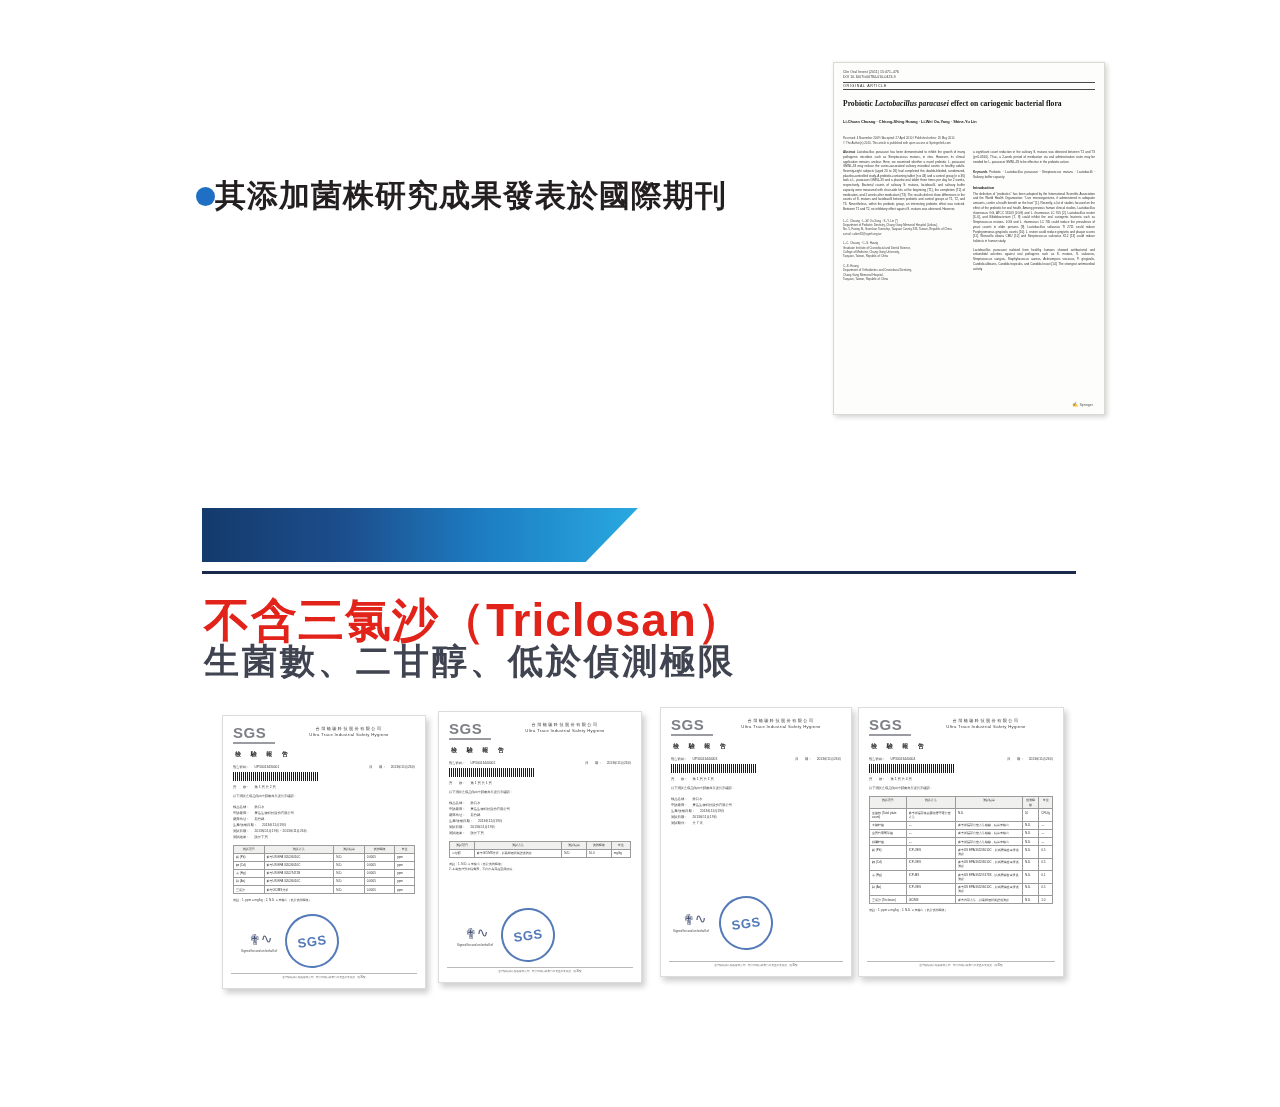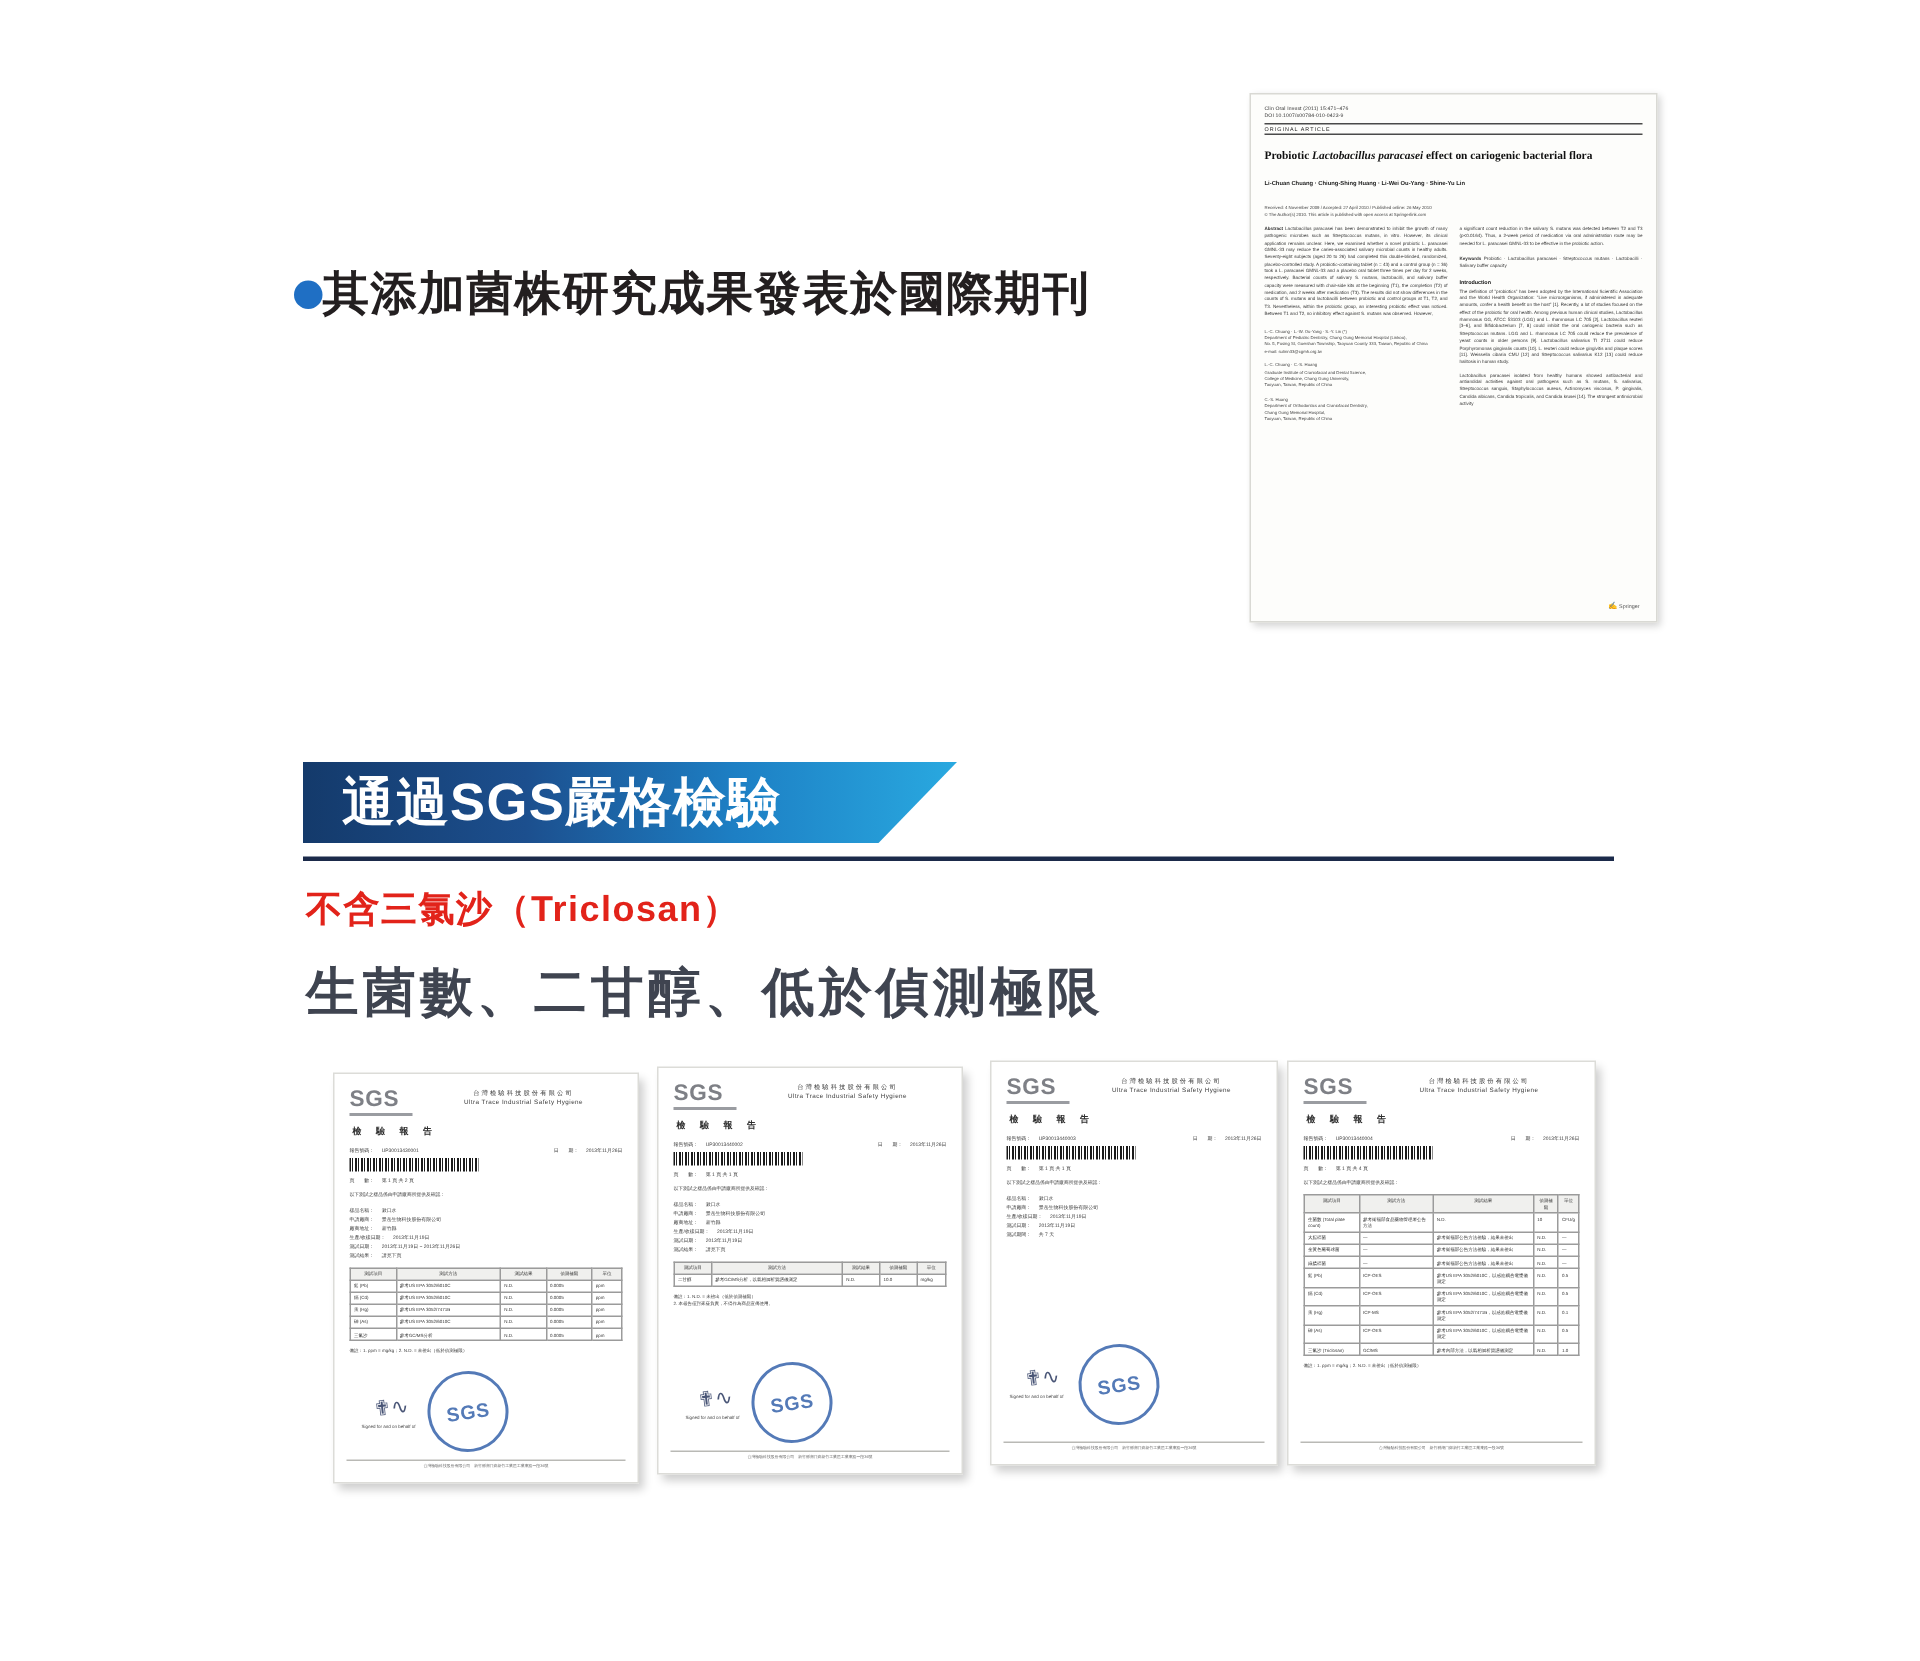--- a/index.html
+++ b/index.html
@@ -158,21 +158,21 @@
     left: 202px;
     top: 571px;
     width: 874px;
     border-top: 3px solid #1b2a4a;
   }
 
   .headline-red {
     position: absolute;
     left: 204px;
     top: 590px;
-    font-size: 24px;
+    font-size: 46px;
     font-weight: bold;
     color: #e2231a;
     letter-spacing: 1px;
     white-space: nowrap;
   }
   .headline-dark {
     position: absolute;
     left: 204px;
     top: 638px;
     font-size: 35px;
@@ -392,21 +392,20 @@
     </div>
   </div>
   <div class="jrnl-springer">
     <span style="font-size:5px;">✍</span>
     <span>Springer</span>
   </div>
 </div>
 
 <div class="banner">
   <div class="banner-bg"></div>
-  <div class="banner-text">通過SGS嚴格檢驗</div>
 </div>
 <div class="banner-rule"></div>
 
 <div class="headline-red">不含三氯沙（Triclosan）</div>
 <div class="headline-dark">生菌數、二甘醇、低於偵測極限</div>
 
 <div class="reports">
 
   <div class="report" style="left:12px; top:10px; width:204px; height:274px;">
     <div class="rpt-top">

